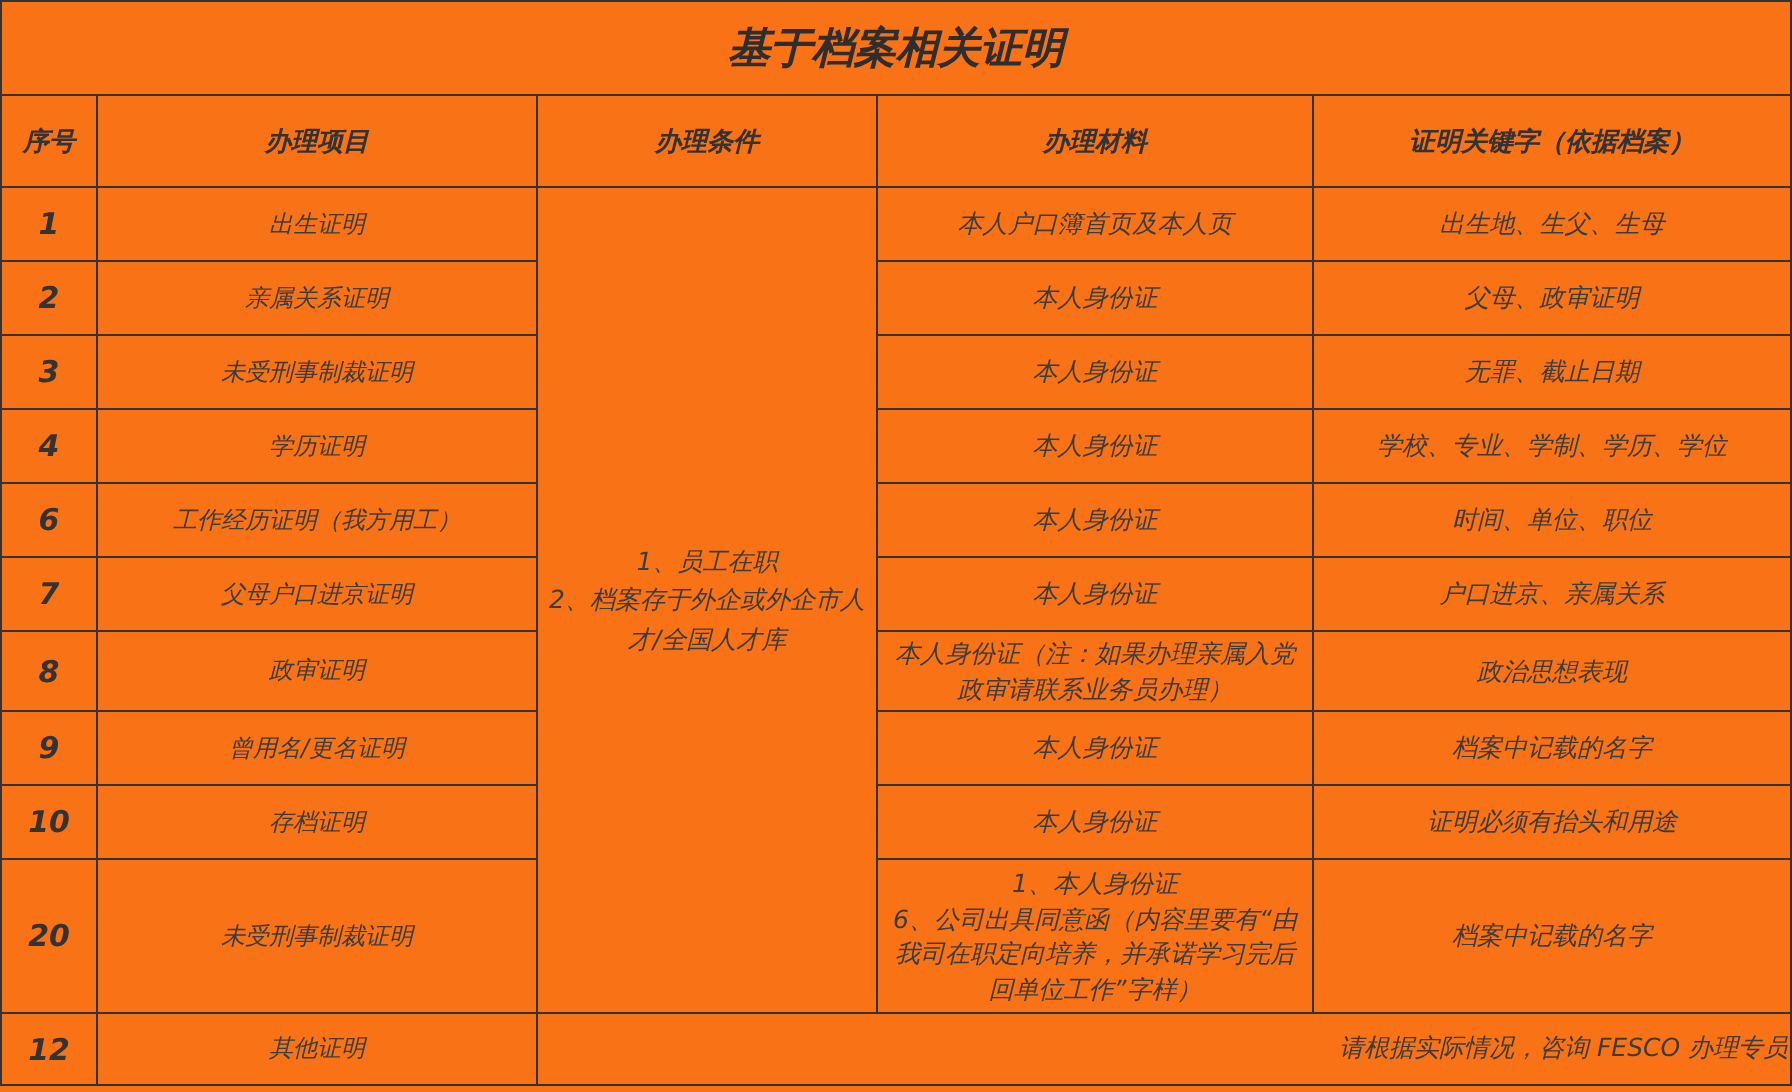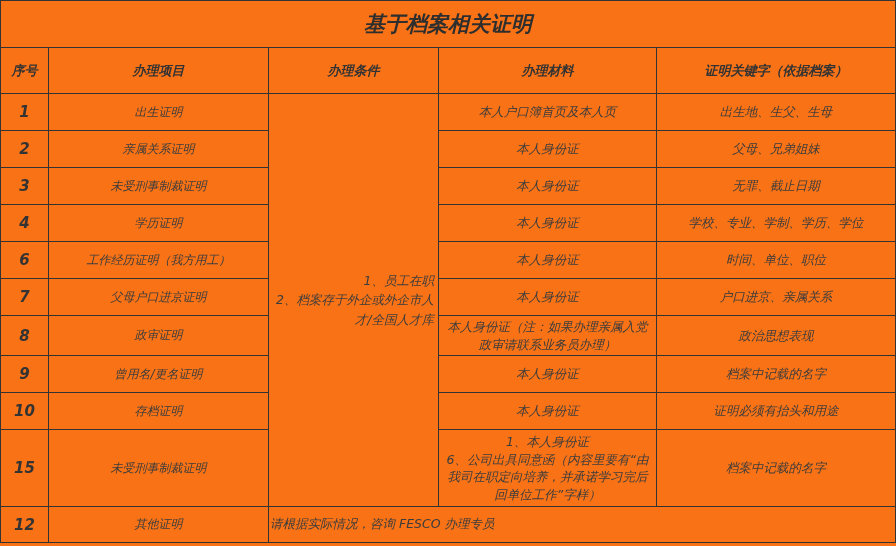--- a/index.html
+++ b/index.html
@@ -61,35 +61,35 @@
     font-size: 15px;
     color: #333333;
   }
   td.item-cell {
     text-align: center;
     font-size: 12px;
     padding: 0 8px;
   }
   td.cond-cell {
     font-size: 12.5px;
-    text-align: right;
+    text-align: center;
     padding: 2px 4px;
     white-space: pre-line;
     line-height: 1.55;
     vertical-align: middle;
   }
   td.mat-cell, td.kw-cell {
     font-size: 12.5px;
     text-align: center;
     padding: 2px 4px;
     white-space: pre-line;
     line-height: 1.4;
   }
   td.note-cell {
-    text-align: left;
+    text-align: right;
     font-size: 12.5px;
     margin-left: 26px;
   }
 </style>
 </head>
 <body>
 
 <div class="doc">
   <table class="cert">
     <colgroup>
@@ -119,21 +119,21 @@
       <td class="cond-cell" rowspan="10">1、员工在职
 2、档案存于外企或外企市人才/全国人才库</td>
       <td class="mat-cell">本人户口簿首页及本人页</td>
       <td class="kw-cell">出生地、生父、生母</td>
     </tr>
 
     <tr class="body-row">
       <td class="no-cell">2</td>
       <td class="item-cell">亲属关系证明</td>
       <td class="mat-cell">本人身份证</td>
-      <td class="kw-cell">父母、兄弟姐妹</td>
+      <td class="kw-cell">父母、政审证明</td>
     </tr>
 
     <tr class="body-row">
       <td class="no-cell">3</td>
       <td class="item-cell">未受刑事制裁证明</td>
       <td class="mat-cell">本人身份证</td>
       <td class="kw-cell">无罪、截止日期</td>
     </tr>
 
     <tr class="body-row">
@@ -172,21 +172,21 @@
     </tr>
 
     <tr class="body-row">
       <td class="no-cell">10</td>
       <td class="item-cell">存档证明</td>
       <td class="mat-cell">本人身份证</td>
       <td class="kw-cell">证明必须有抬头和用途</td>
     </tr>
 
     <tr class="body-row row-tall-4">
-      <td class="no-cell">15</td>
+      <td class="no-cell">20</td>
       <td class="item-cell">未受刑事制裁证明</td>
       <td class="mat-cell">1、本人身份证
 6、公司出具同意函（内容里要有“由我司在职定向培养，并承诺学习完后回单位工作”字样）</td>
       <td class="kw-cell">档案中记载的名字</td>
     </tr>
 
     <tr class="last-row">
       <td class="no-cell">12</td>
       <td class="item-cell">其他证明</td>
       <td class="note-cell" colspan="3">请根据实际情况，咨询 FESCO 办理专员</td>

